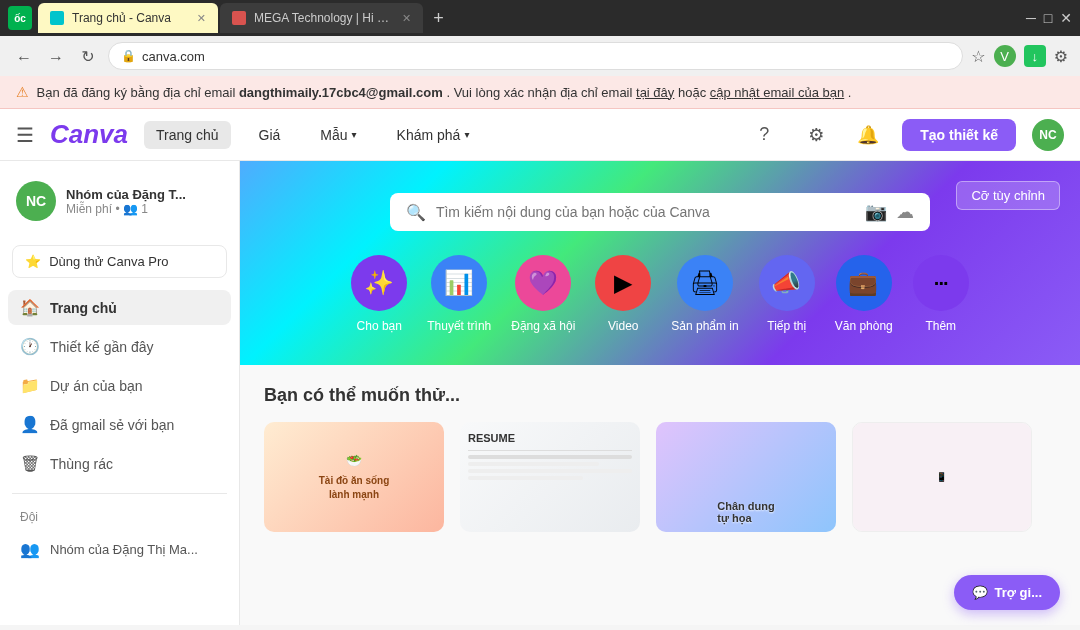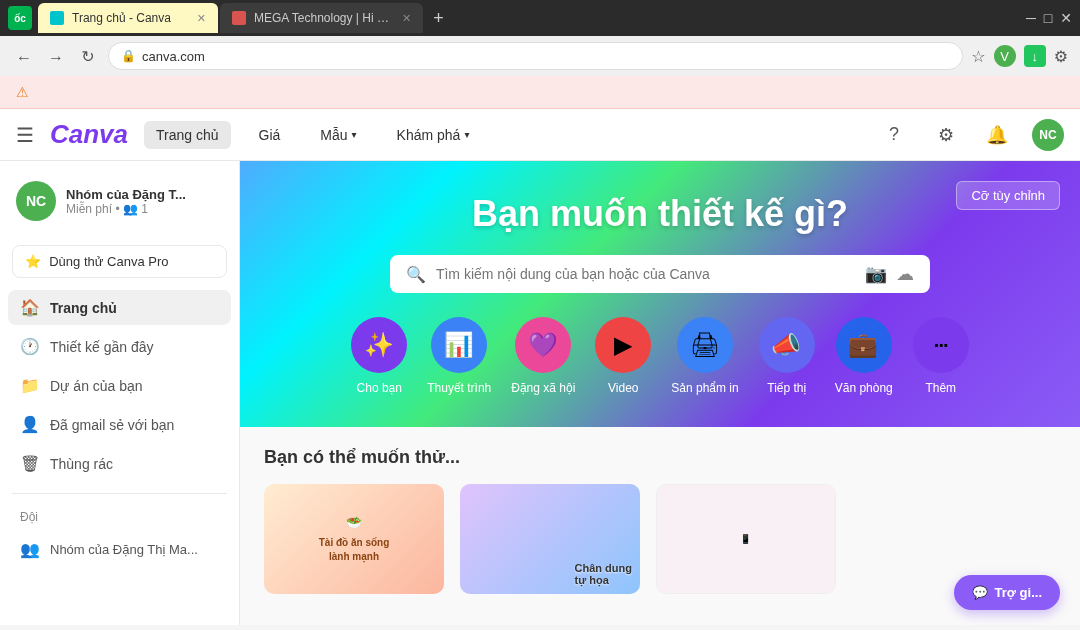--- a/index.html
+++ b/index.html
@@ -138,20 +138,29 @@
       <span class="browser-action-btn">☆</span>
       <span class="browser-action-btn" style="font-size:13px;background:#4caf50;color:white;border-radius:50%;width:22px;height:22px;display:inline-flex;align-items:center;justify-content:center;">V</span>
       <span class="browser-action-btn" style="font-size:13px;background:#22c55e;color:white;border-radius:4px;width:22px;height:22px;display:inline-flex;align-items:center;justify-content:center;">↓</span>
       <span class="browser-action-btn">⚙</span>
     </div>
   </div>
 </div>
 
 <div class="email-banner">
   <span class="email-banner-icon">⚠</span>
+  <span>
+    <span>Bạn đã đăng ký bằng địa chỉ email </span>
+    <strong>dangthimaily.17cbc4@gmail.com</strong>
+    <span>. Vui lòng xác nhận địa chỉ email </span>
+    <a href="#">tại đây</a>
+    <span> hoặc </span>
+    <a href="#">cập nhật email của bạn</a>
+    <span>.</span>
+  </span>
 </div>
 
 <div class="canva-app">
 
   <nav class="top-nav">
     <span class="hamburger">☰</span>
     <span class="canva-logo">Canva</span>
     <div class="nav-item active">Trang chủ</div>
     <div class="nav-item">Giá</div>
     <div class="nav-item nav-item-dropdown">
@@ -165,20 +174,21 @@
     <div class="nav-spacer"></div>
     <div class="nav-icon-btn">
       <span>?</span>
     </div>
     <div class="nav-icon-btn">
       <span>⚙</span>
     </div>
     <div class="nav-icon-btn">
       <span>🔔</span>
     </div>
+    <button class="create-btn">Tạo thiết kế</button>
     <div style="width:32px;height:32px;border-radius:50%;background:#4caf50;display:flex;align-items:center;justify-content:center;color:white;font-size:12px;font-weight:700;cursor:pointer;">NC</div>
   </nav>
 
   <div class="content-area">
 
     <aside class="sidebar">
       <div class="profile-section">
         <div class="avatar">NC</div>
         <div class="profile-info">
           <div class="profile-name">Nhóm của Đặng T...</div>
@@ -223,21 +233,20 @@
         <span class="sidebar-item-icon">👥</span>
         <span style="white-space:nowrap;overflow:hidden;text-overflow:ellipsis;max-width:160px;">Nhóm của Đặng Thị Ma...</span>
       </div>
     </aside>
 
     <main class="main-content" style="position:relative;">
 
       <div class="hero-banner">
         <button class="custom-size-btn">Cỡ tùy chỉnh</button>
 
-        <h1 class="hero-title">Bạn muốn thiết kế gì?</h1>
 
         <div class="hero-search">
           <span class="hero-search-icon">🔍</span>
           <input type="text" style="flex: 1 1 0%; border: none; outline: none; font-size: 14px; color: rgb(85, 85, 85);" placeholder="Tìm kiếm nội dung của bạn hoặc của Canva">
           <div class="hero-search-actions">
             <span style="color:#888;font-size:18px;">📷</span>
             <span style="color:#888;font-size:18px;">☁</span>
           </div>
         </div>
 
@@ -282,22 +291,33 @@
         <div class="cards-row">
           <div class="design-card card-1">
             <div class="card-inner" style="flex-direction:column;justify-content:center;padding:10px;">
               <div style="font-size:10px;color:#8B4513;font-weight:600;text-align:center;line-height:1.4;">
                 <div style="font-size:13px;margin-bottom:4px;">🥗</div>
                 <div>Tài đồ ăn sống</div>
                 <div>lành mạnh</div>
               </div>
             </div>
           </div>
+          <div class="design-card card-2">
+            <div class="card-inner" style="background:linear-gradient(135deg,#f8f9fa,#e9ecef);align-items:flex-start;padding:8px;">
+              <div style="font-size:9px;color:#555;line-height:1.5;width:100%;">
+                <div style="font-size:11px;font-weight:700;color:#333;margin-bottom:4px;border-bottom:1px solid #ddd;padding-bottom:3px;">RESUME</div>
+                <div style="background:#ddd;height:4px;border-radius:2px;margin-bottom:3px;"></div>
+                <div style="background:#eee;height:4px;border-radius:2px;margin-bottom:3px;width:80%;"></div>
+                <div style="background:#eee;height:4px;border-radius:2px;margin-bottom:3px;"></div>
+                <div style="background:#eee;height:4px;border-radius:2px;width:70%;"></div>
+              </div>
+            </div>
+          </div>
           <div class="design-card card-3">
-            <div class="card-inner" style="flex-direction:column;justify-content:flex-end;align-items:flex-end;padding:8px;background:linear-gradient(135deg,#e0c3fc55,#8ec5fc55);">
+            <div class="card-inner" style="flex-direction:column;justify-content:flex-end;align-items:center;padding:8px;background:linear-gradient(135deg,#e0c3fc55,#8ec5fc55);">
               <div style="font-size:11px;font-weight:700;color:#333;text-shadow:0 1px 2px rgba(255,255,255,0.8);">Chân dung<br>tự họa</div>
             </div>
           </div>
           <div class="design-card" style="background:linear-gradient(135deg,#f093fb22,#f5576c22);border:1px solid #eee;">
             <div class="card-inner" style="background:#f8f0f5;justify-content:center;align-items:center;">
               <div style="font-size:9px;color:#888;text-align:center;">📱</div>
             </div>
           </div>
         </div>
       </div>

